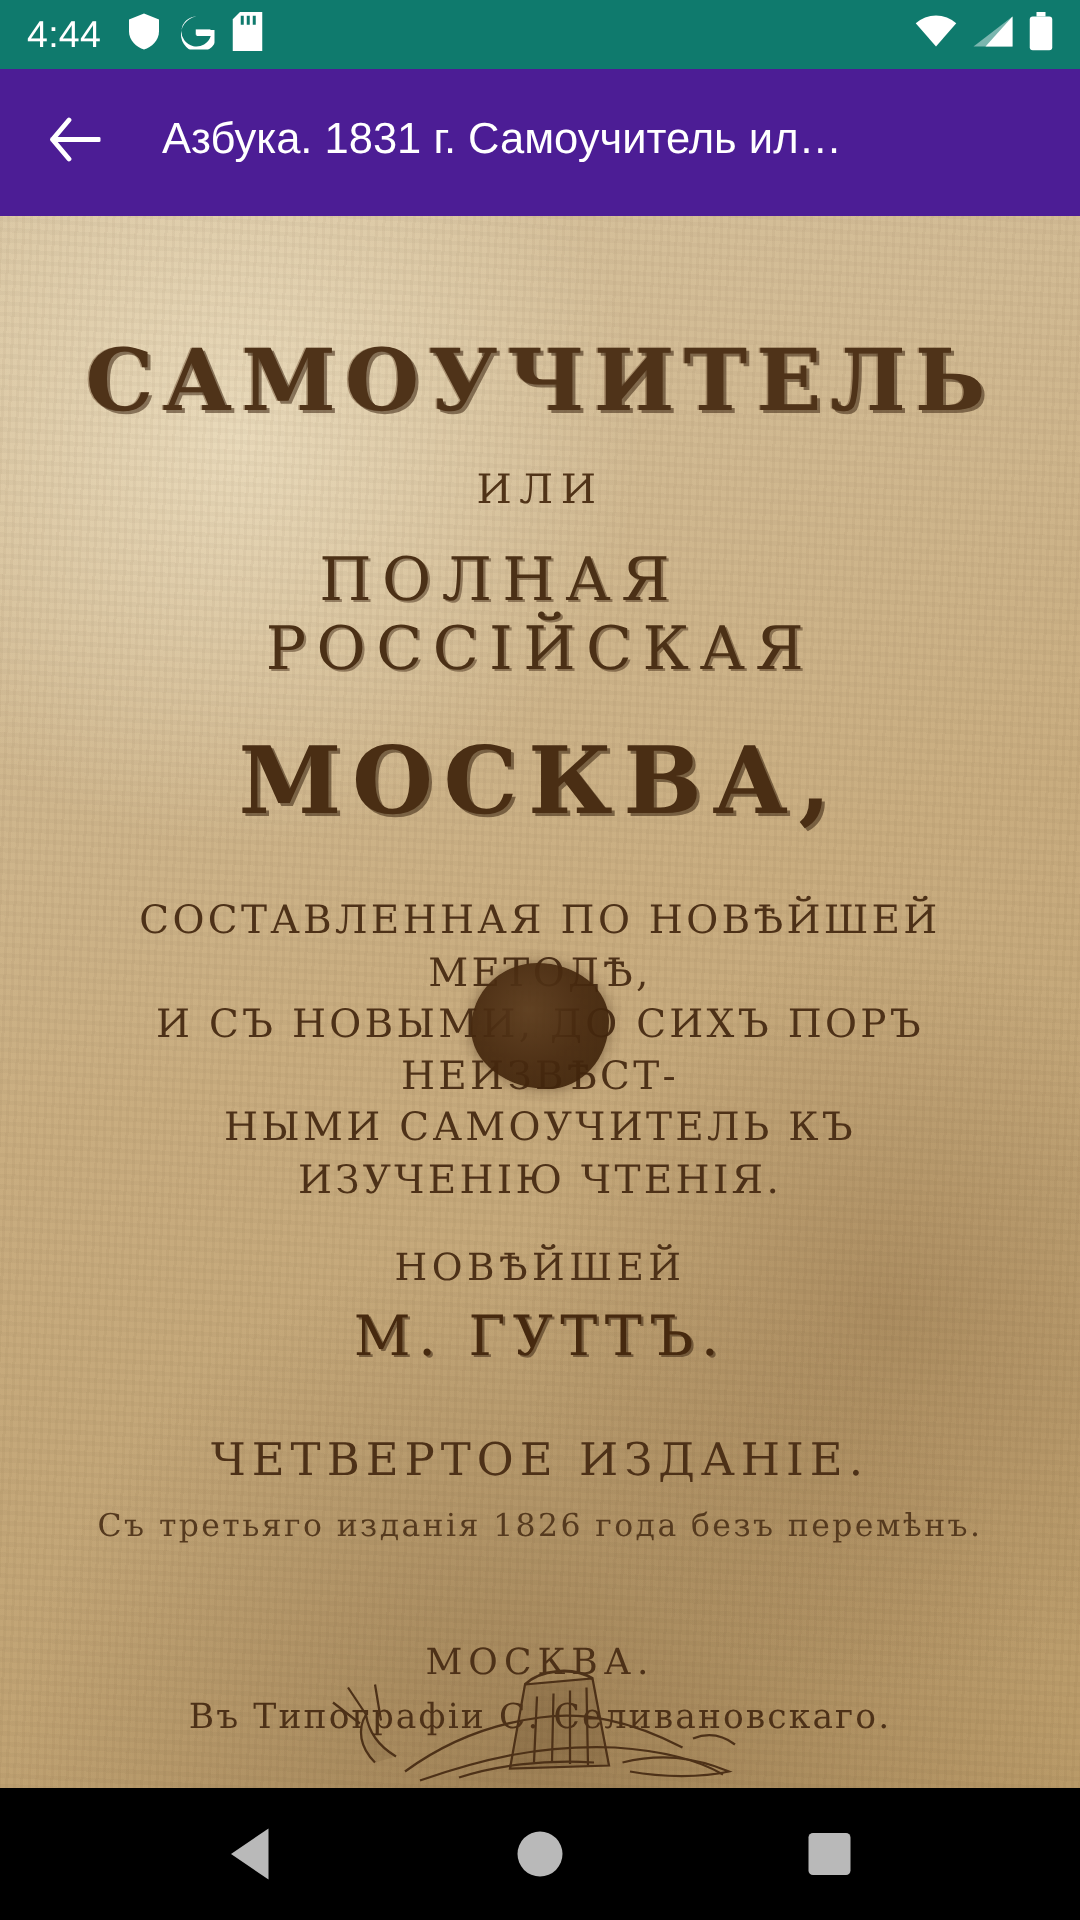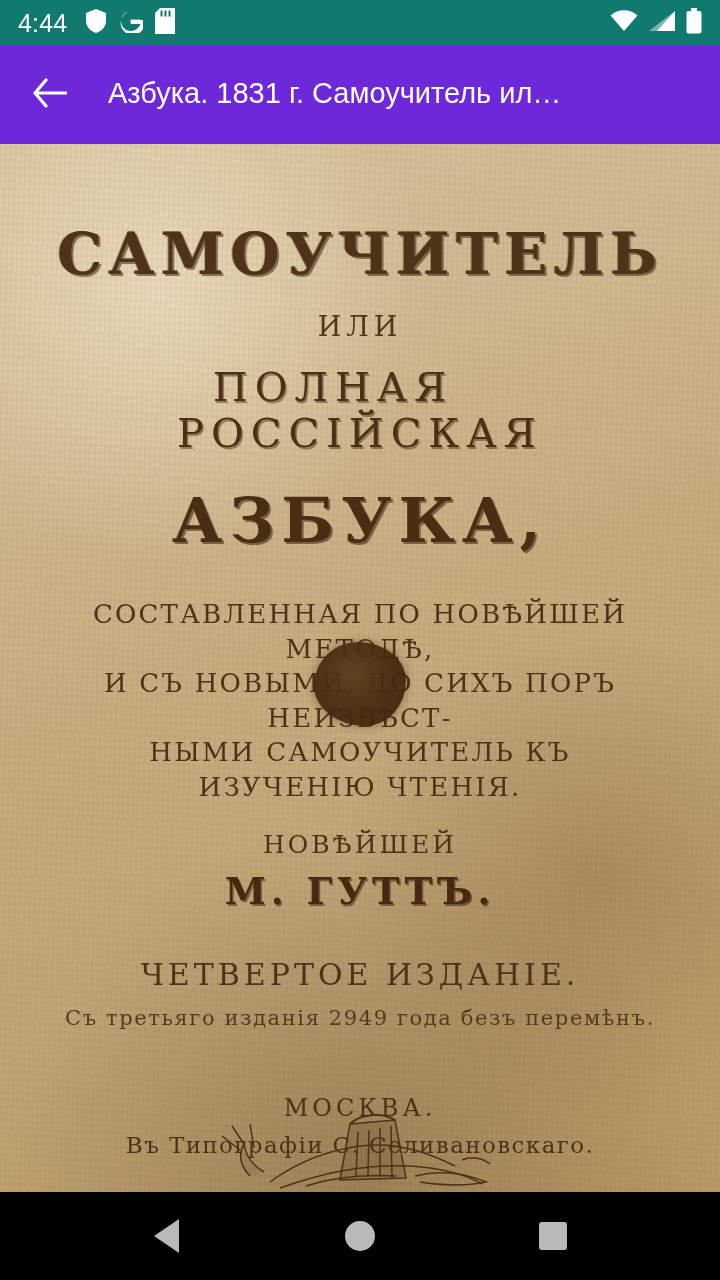--- a/index.html
+++ b/index.html
@@ -36,21 +36,21 @@
   }
   .status-right {
     margin-left:auto;
     display:flex; align-items:center; gap:10px;
   }
   .sicon { display:block; }
 
   
   .appbar {
     height:98px;
-    background:#6d28d9;
+    background:#4c1d95;
     display:flex; align-items:center;
     padding:0 14px 4px 22px;
     flex:0 0 98px;
   }
   .back-btn {
     width:56px; height:56px;
     display:flex; align-items:center; justify-content:center;
     border-radius:50%;
     cursor:pointer;
     flex:0 0 56px;
@@ -143,21 +143,21 @@
   }
   .author-line {
     margin-top:26px;
     font-size:25px;
     letter-spacing:3px;
     color:#4d3118;
   }
   .author-name {
     margin-top:10px;
     font-size:37px;
-    font-weight:700;
+    font-weight:400;
     letter-spacing:5px;
     color:#46290f;
     text-shadow:1.5px 1.5px 0 rgba(50,28,10,0.5);
   }
   .edition {
     margin-top:44px;
     font-size:30px;
     letter-spacing:4px;
     color:#4d3118;
   }
@@ -297,34 +297,34 @@
 
         <div class="line1">САМОУЧИТЕЛЬ</div>
         <div class="line-ili">ИЛИ</div>
 
         <div class="line3">
           <span>ПОЛНАЯ</span>
           <span class="gap"></span>
           <span>РОССІЙСКАЯ</span>
         </div>
 
-        <div class="line4">АЗБУКА,</div>
+        <div class="line4">МОСКВА,</div>
 
         <div class="subtitle">
           <div>СОСТАВЛЕННАЯ ПО НОВѢЙШЕЙ МЕТОДѢ,</div>
           <div>И СЪ НОВЫМИ, ДО СИХЪ ПОРЪ НЕИЗВѢСТ-</div>
           <div>НЫМИ САМОУЧИТЕЛЬ КЪ</div>
           <div>ИЗУЧЕНІЮ ЧТЕНІЯ.</div>
         </div>
 
         <div class="author-line">НОВѢЙШЕЙ</div>
         <div class="author-name">М. ГУТТЪ.</div>
 
         <div class="edition">ЧЕТВЕРТОЕ ИЗДАНІЕ.</div>
-        <div class="edition-note">Съ третьяго изданія 2949 года безъ перемѣнъ.</div>
+        <div class="edition-note">Съ третьяго изданія 1826 года безъ перемѣнъ.</div>
 
         <div class="ornament">
           <svg width="300" height="120" viewBox="0 0 300 120">
             <g stroke="#4d3118" fill="none" stroke-width="1.5">
               <path d="M60 92 C90 70 120 60 150 56 C180 52 210 58 245 76"></path>
               <path d="M70 98 C110 84 150 74 200 76 C230 78 255 84 272 94"></path>
               <path d="M130 90 L140 34 L185 30 L196 88 Z" fill="rgba(77,49,24,0.18)"></path>
               <path d="M140 34 C150 24 172 22 185 30" stroke-width="2"></path>
               <path d="M146 86 L148 42 M158 86 L159 40 M170 87 L170 38 M182 88 L181 36"></path>
               <path d="M40 86 C30 76 28 64 34 54 C36 68 44 76 54 82" fill="rgba(77,49,24,0.12)"></path>

